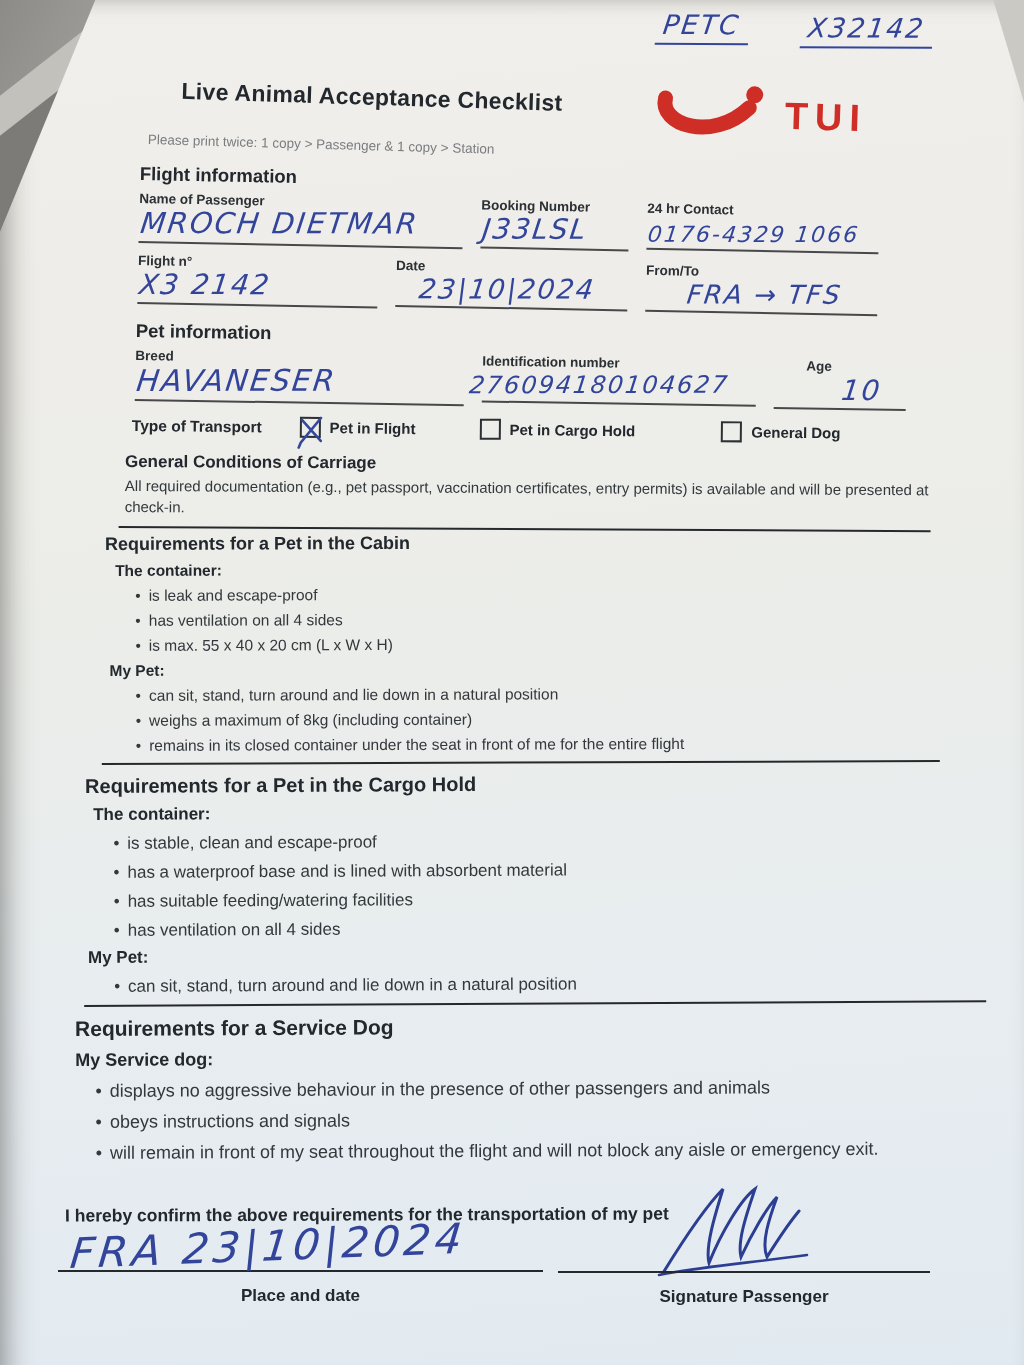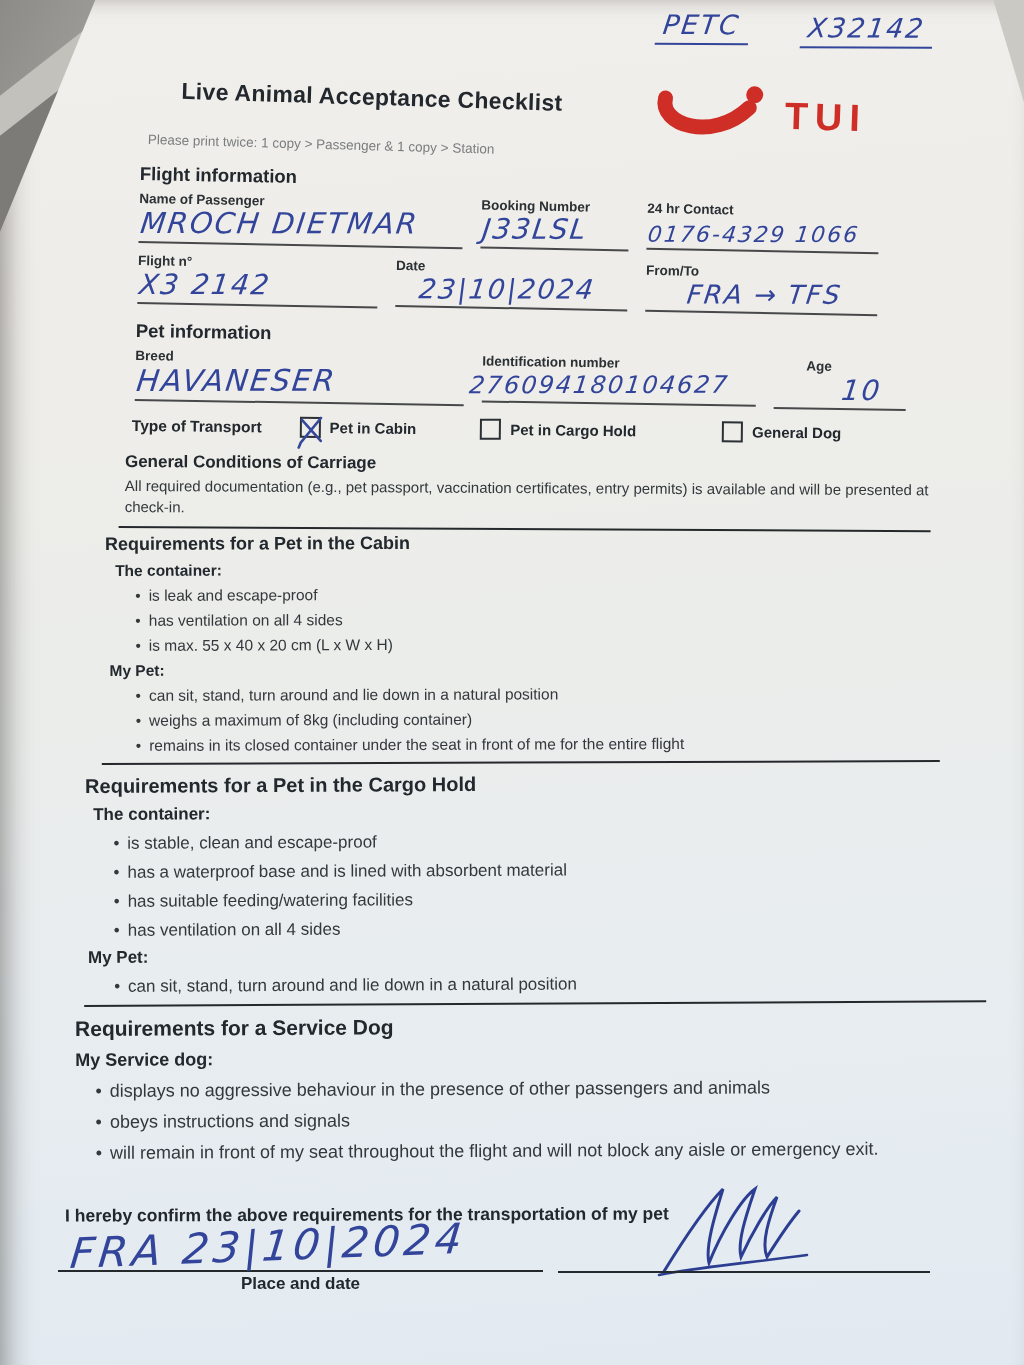--- a/index.html
+++ b/index.html
@@ -84,21 +84,21 @@
   .service .sub-h { font-size:18px; margin:9px 0 2px 0; }
   .service .bullet { font-size:18px; margin:10px 0 0 20px; }
 
   .confirm { margin:40px 0 0 5px; font-size:17.5px; font-weight:bold; color:#22282d; transform:rotate(-.2deg); }
 
   .sig-row { display:flex; margin-top:0; }
   .sig-block { display:flex; flex-direction:column; }
   .pd-block { width:485px; margin-left:-2px; }
   .pd-hw { font-size:42px; letter-spacing:4px; margin:4px 0 -8px 10px; transform:skewX(-8deg) rotate(-2.2deg); }
   .sig-line { border-bottom:2.5px solid #26292c; width:100%; }
-  .sig-label { font-size:17px; font-weight:bold; color:#22282d; text-align:center; margin-top:2px; }
+  .sig-label { font-size:17px; font-weight:bold; color:#22282d; text-align:center; margin-top:14px; }
   .sg-block { width:372px; margin-left:auto; margin-right:34px; }
   .scribble { margin:-44px auto -14px auto; display:block; }
 </style>
 </head>
 <body>
 
 <div class="scene">
   <div class="desk-strip"></div>
   <div class="desk-dark"></div>
 
@@ -192,21 +192,21 @@
       </div>
 
       <div class="transport">
         <span class="t-label">Type of Transport</span>
         <div class="opt" style="margin-left:38px">
           <span class="box">
             <svg class="xmark" width="30" height="34" viewBox="0 0 30 34">
               <path d="M5,5 L24,26 M24,3 L4,28 L2,33" stroke="#34489c" stroke-width="2.6" fill="none" stroke-linecap="round"></path>
             </svg>
           </span>
-          <span class="opt-label">Pet in Cabin</span>
+          <span class="opt-label">Pet in Flight</span>
         </div>
         <div class="opt" style="margin-left:64px">
           <span class="box">
             
           </span>
           <span class="opt-label">Pet in Cargo Hold</span>
         </div>
         <div class="opt" style="margin-left:86px">
           <span class="box">
             
@@ -261,18 +261,19 @@
           <span class="hw pd-hw">FRA  23|10|2024</span>
           <div class="sig-line"></div>
           <div class="sig-label">Place and date</div>
         </div>
         <div class="sig-block sg-block">
           <svg class="scribble" width="190" height="104" viewBox="0 0 190 104">
             <path d="M14,92 C30,66 56,26 74,8 C66,34 56,66 60,82 C72,52 92,18 106,8 C98,32 88,60 92,76 C102,54 118,26 128,16 C120,38 112,62 118,76 C128,60 140,42 150,30" stroke="#2c3e92" stroke-width="3" fill="none" stroke-linecap="round"></path>
             <path d="M10,94 C50,86 100,82 158,74" stroke="#2c3e92" stroke-width="2.6" fill="none" stroke-linecap="round"></path>
           </svg>
           <div class="sig-line"></div>
+          <div class="sig-label">Signature Passenger</div>
         </div>
       </div>
 
     </div>
   </div>
 </div>
 
 </body></html>

